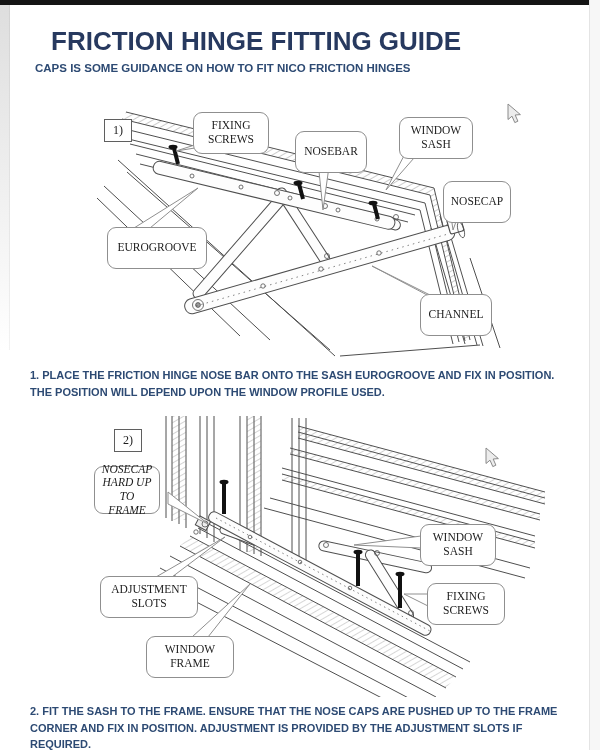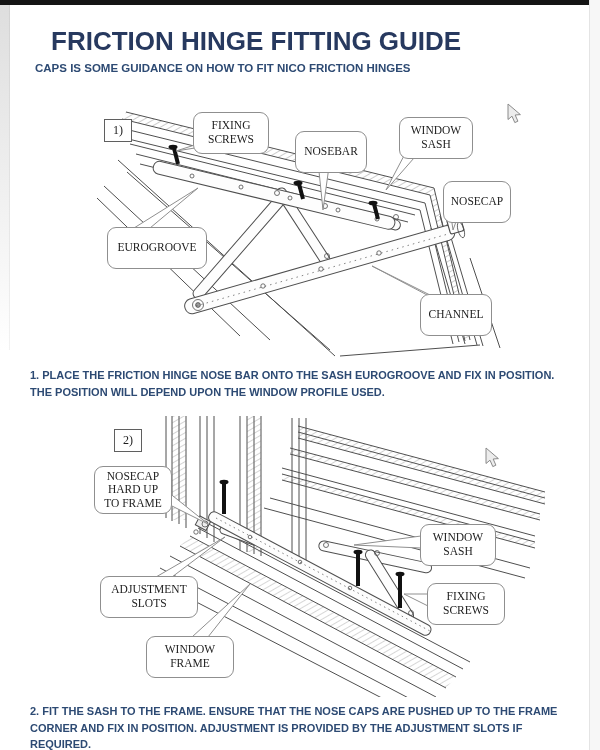--- a/index.html
+++ b/index.html
@@ -221,19 +221,19 @@
     <path d="M421,124 L421,136 L354,133 Z"></path>
     <path d="M156,165 L172,165 L225,125 Z"></path>
     <path d="M428,182 L428,194 L404,182 Z"></path>
     <path d="M192,225 L208,225 L250,172 Z"></path>
   </g>
 
   <path d="M0 0 L0 15.5 L4 12.2 L6.8 18.6 L9.9 17.2 L7.2 11 L12.4 10.6 Z" transform="translate(486,36)" fill="#ececec" stroke="#8a8a8a" stroke-width="1"></path>
 </svg>
 
 <div class="numbox" style="left:114px;top:429px;">2)</div>
-<div class="bubble" style="left:94px;top:466px;width:78px;height:48px;">NOSECAP HARD UP TO FRAME</div>
+<div class="bubble" style="left:94px;top:466px;width:66px;height:48px;font-style:italic;">NOSECAP HARD UP TO FRAME</div>
 <div class="bubble" style="left:420px;top:524px;width:76px;height:34px;">WINDOW SASH</div>
 <div class="bubble" style="left:100px;top:576px;width:98px;height:36px;">ADJUSTMENT SLOTS</div>
 <div class="bubble" style="left:427px;top:583px;width:78px;height:34px;">FIXING SCREWS</div>
 <div class="bubble" style="left:146px;top:636px;width:88px;height:36px;">WINDOW FRAME</div>
 
 <p class="caption cap2" style="margin:0;">2. FIT THE SASH TO THE FRAME. ENSURE THAT THE NOSE CAPS ARE PUSHED UP TO THE FRAME CORNER AND FIX IN POSITION. ADJUSTMENT IS PROVIDED BY THE ADJUSTMENT SLOTS IF REQUIRED.</p>
 
 </body></html>

